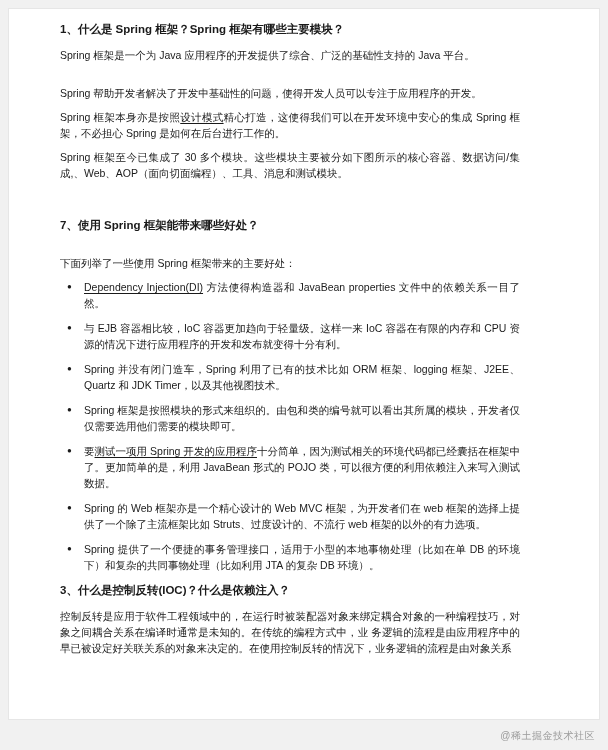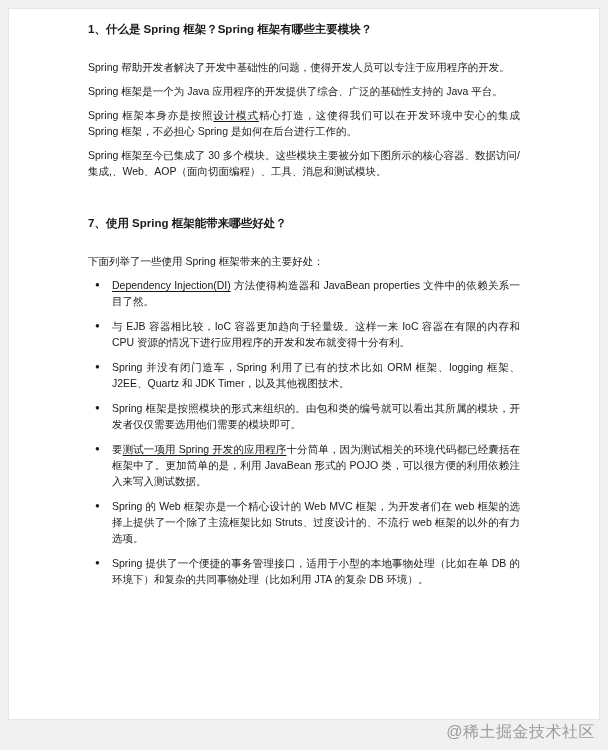--- a/index.html
+++ b/index.html
@@ -17,21 +17,21 @@
     position: absolute;
     left: 8px;
     top: 8px;
     width: 592px;
     height: 712px;
     background: var(--page-bg, #ffffff);
     border: 1px solid #e6e6e6;
     overflow: hidden;
   }
   .content {
-    padding: 10px 79px 0 79px;
+    padding: 10px 79px 0 51px;
     color: var(--text-color, #1a1a1a);
     font-size: 10.5px;
     line-height: 16px;
     text-align: justify;
   }
   .sec-heading {
     font-weight: 700;
     font-size: 11.5px;
     margin: 2px 0 10px 0;
     text-align: left;
@@ -49,34 +49,34 @@
     padding-left: 7px;
     font-size: 8px;
     line-height: 16px;
   }
   .btext { flex: 1; display: inline-block; }
   .u { text-decoration: underline; text-underline-offset: 2px; }
   .watermark {
     position: absolute;
     right: 13px;
     bottom: 7px;
-    font-size: 16px;
+    font-size: 10px;
     color: var(--watermark-color, #9b9b9b);
     letter-spacing: 0.5px;
   }
 </style>
 </head>
 <body>
 
 <div class="page">
   <div class="content">
       <section class="sec">
         <div class="sec-heading">1、什么是 Spring 框架？Spring 框架有哪些主要模块？</div>
+        <p class="para"><span class="">Spring 框架是一个为 Java 应用程序的开发提供了综合、广泛的基础性支持的 Java 平台。</span></p>
         <p class="para gap-lg"><span class="">Spring 帮助开发者解决了开发中基础性的问题，使得开发人员可以专注于应用程序的开发。</span></p>
-        <p class="para"><span class="">Spring 框架是一个为 Java 应用程序的开发提供了综合、广泛的基础性支持的 Java 平台。</span></p>
         <p class="para"><span class="">Spring 框架本身亦是按照</span><span class="u">设计模式</span><span class="">精心打造，这使得我们可以在开发环境中安心的集成 Spring 框架，不必担心 Spring 是如何在后台进行工作的。</span></p>
         <p class="para"><span class="">Spring 框架至今已集成了 30 多个模块。这些模块主要被分如下图所示的核心容器、数据访问/集成,、Web、AOP（面向切面编程）、工具、消息和测试模块。</span></p>
       </section>
       <section class="sec">
         <div class="sec-heading hgap-xl">7、使用 Spring 框架能带来哪些好处？</div>
         <p class="para gap-lg"><span class="">下面列举了一些使用 Spring 框架带来的主要好处：</span></p>
         <div class="bullet">
           <span class="dot">●</span>
           <span class="btext"><span class="u">Dependency Injection(DI)</span><span class=""> 方法使得构造器和 JavaBean properties 文件中的依赖关系一目了然。</span></span>
         </div>
@@ -98,16 +98,20 @@
         </div>
         <div class="bullet">
           <span class="dot">●</span>
           <span class="btext"><span class="">Spring 的 Web 框架亦是一个精心设计的 Web MVC 框架，为开发者们在 web 框架的选择上提供了一个除了主流框架比如 Struts、过度设计的、不流行 web 框架的以外的有力选项。</span></span>
         </div>
         <div class="bullet">
           <span class="dot">●</span>
           <span class="btext"><span class="">Spring 提供了一个便捷的事务管理接口，适用于小型的本地事物处理（比如在单 DB 的环境下）和复杂的共同事物处理（比如利用 JTA 的复杂 DB 环境）。</span></span>
         </div>
       </section>
+      <section class="sec">
+        <div class="sec-heading hgap-md">3、什么是控制反转(IOC)？什么是依赖注入？</div>
+        <p class="para"><span class="">控制反转是应用于软件工程领域中的，在运行时被装配器对象来绑定耦合对象的一种编程技巧，对象之间耦合关系在编译时通常是未知的。在传统的编程方式中，业 务逻辑的流程是由应用程序中的早已被设定好关联关系的对象来决定的。在使用控制反转的情况下，业务逻辑的流程是由对象关系</span></p>
+      </section>
     </div>
 </div>
 
 <div class="watermark">@稀土掘金技术社区</div>
 
 </body></html>

